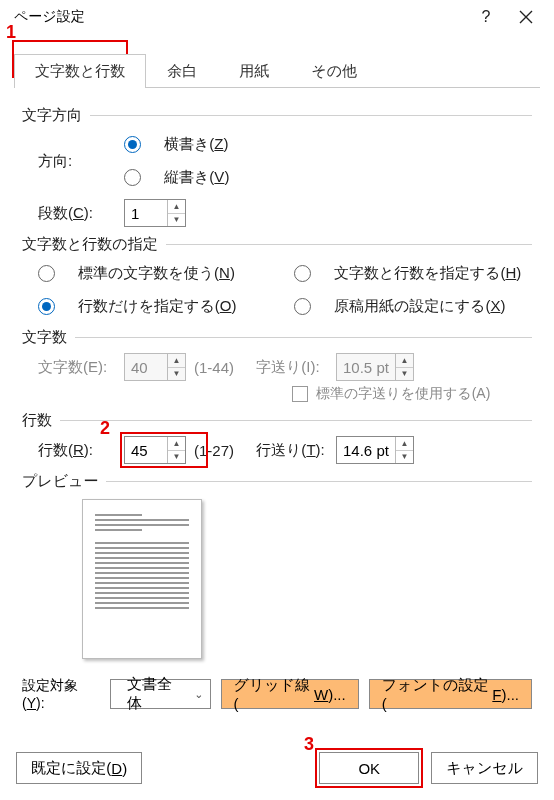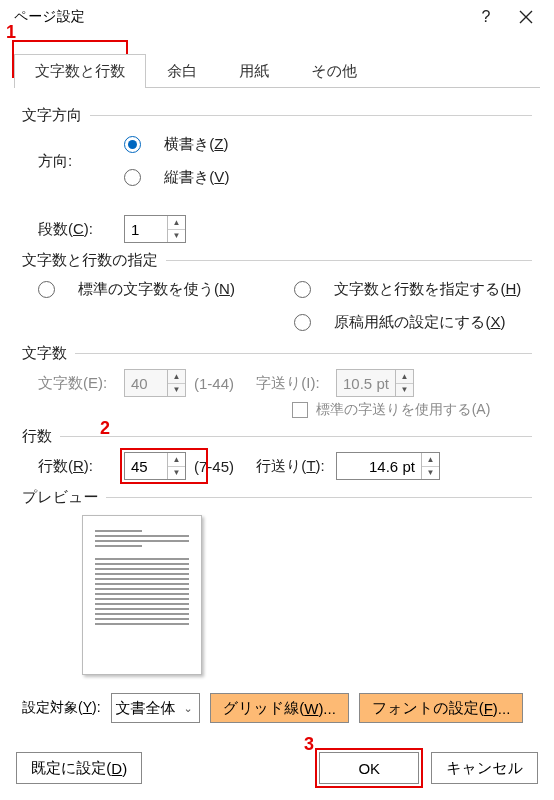--- a/index.html
+++ b/index.html
@@ -131,21 +131,21 @@
     padding: 14px 12px 12px 12px;
     display:flex; flex-direction:column; gap:3px;
   }
   .preview-short { width: 50%; height:2px; background:#999; }
   .preview-line { width: 100%; height:2px; background:#999; }
   .preview-gap { height: 5px; }
   .bottom-row {
     display:flex; align-items:center; gap:10px; margin-top: 18px;
   }
   .select {
-    border:1px solid #888; height:30px; display:flex; align-items:center; padding:0 6px 0 4px; gap:8px; font-size:15px; background:#fff;
+    border:1px solid #888; height:30px; display:flex; align-items:center; padding:0 6px 0 16px; gap:8px; font-size:15px; background:#fff;
   }
   .select .chev { font-size:11px; color:#555; }
   .btn-std {
     border:1px solid #888; height:30px; padding:0 12px; display:flex; align-items:center; font-size:15px; background:#fdba74;
   }
   .footer {
     position:absolute; left:0; right:0; bottom:0;
     padding: 0 16px 16px 16px;
     display:flex; align-items:center; gap:12px;justify-content:center;
   }
@@ -196,38 +196,42 @@
           <div class="radio-row">
             <span class="radio checked"></span>
             <span class="radio-label">横書き(<u>Z</u>)</span>
           </div>
           <div class="radio-row">
             <span class="radio"></span>
             <span class="radio-label">縦書き(<u>V</u>)</span>
           </div>
         </div>
       </div>
-      <div class="row" style="margin-top:24px;">
+      <div class="row" style="margin-top:8px;">
         <div class="label">段数(<u>C</u>):</div>
         <div class="spinner">
           <input value="1" style="">
           <div class="spin-btns">
               <div>▲</div>
               <div>▼</div>
             </div>
         </div>
       </div>
     </div>
 
     <div class="section-label">文字数と行数の指定</div>
     <div class="indent two-col">
       <div class="radio-col" style="min-width:220px;">
         <div class="radio-row">
           <span class="radio"></span>
           <span class="radio-label">標準の文字数を使う(<u>N</u>)</span>
+        </div>
+        <div class="radio-row">
+          <span class="radio checked"></span>
+          <span class="radio-label">行数だけを指定する(<u>O</u>)</span>
         </div>
       </div>
       <div class="radio-col">
         <div class="radio-row">
           <span class="radio"></span>
           <span class="radio-label">文字数と行数を指定する(<u>H</u>)</span>
         </div>
         <div class="radio-row">
           <span class="radio"></span>
           <span class="radio-label">原稿用紙の設定にする(<u>X</u>)</span>
@@ -272,25 +276,25 @@
         <div style="position:relative;">
           <div class="ann-lines" style="left:-4px; top:-4px; width:88px; height:36px;"></div>
           <div class="spinner">
             <input value="45" style="">
             <div class="spin-btns">
                 <div>▲</div>
                 <div>▼</div>
               </div>
           </div>
         </div>
-        <span class="range-txt enabled">(7-45)</span>
+        <span class="range-txt enabled">(1-27)</span>
         <span style="width:6px"></span>
         <div class="label" style="min-width:72px">行送り(<u>T</u>):</div>
         <div class="spinner">
-          <input style="width: 58px; margin-left: 26px;" value="14.6 pt">
+          <input style="width: 58px;" value="14.6 pt">
           <div class="spin-btns">
               <div>▲</div>
               <div>▼</div>
             </div>
         </div>
       </div>
     </div>
 
     <div class="section-label">プレビュー</div>
     <div class="preview-box">

